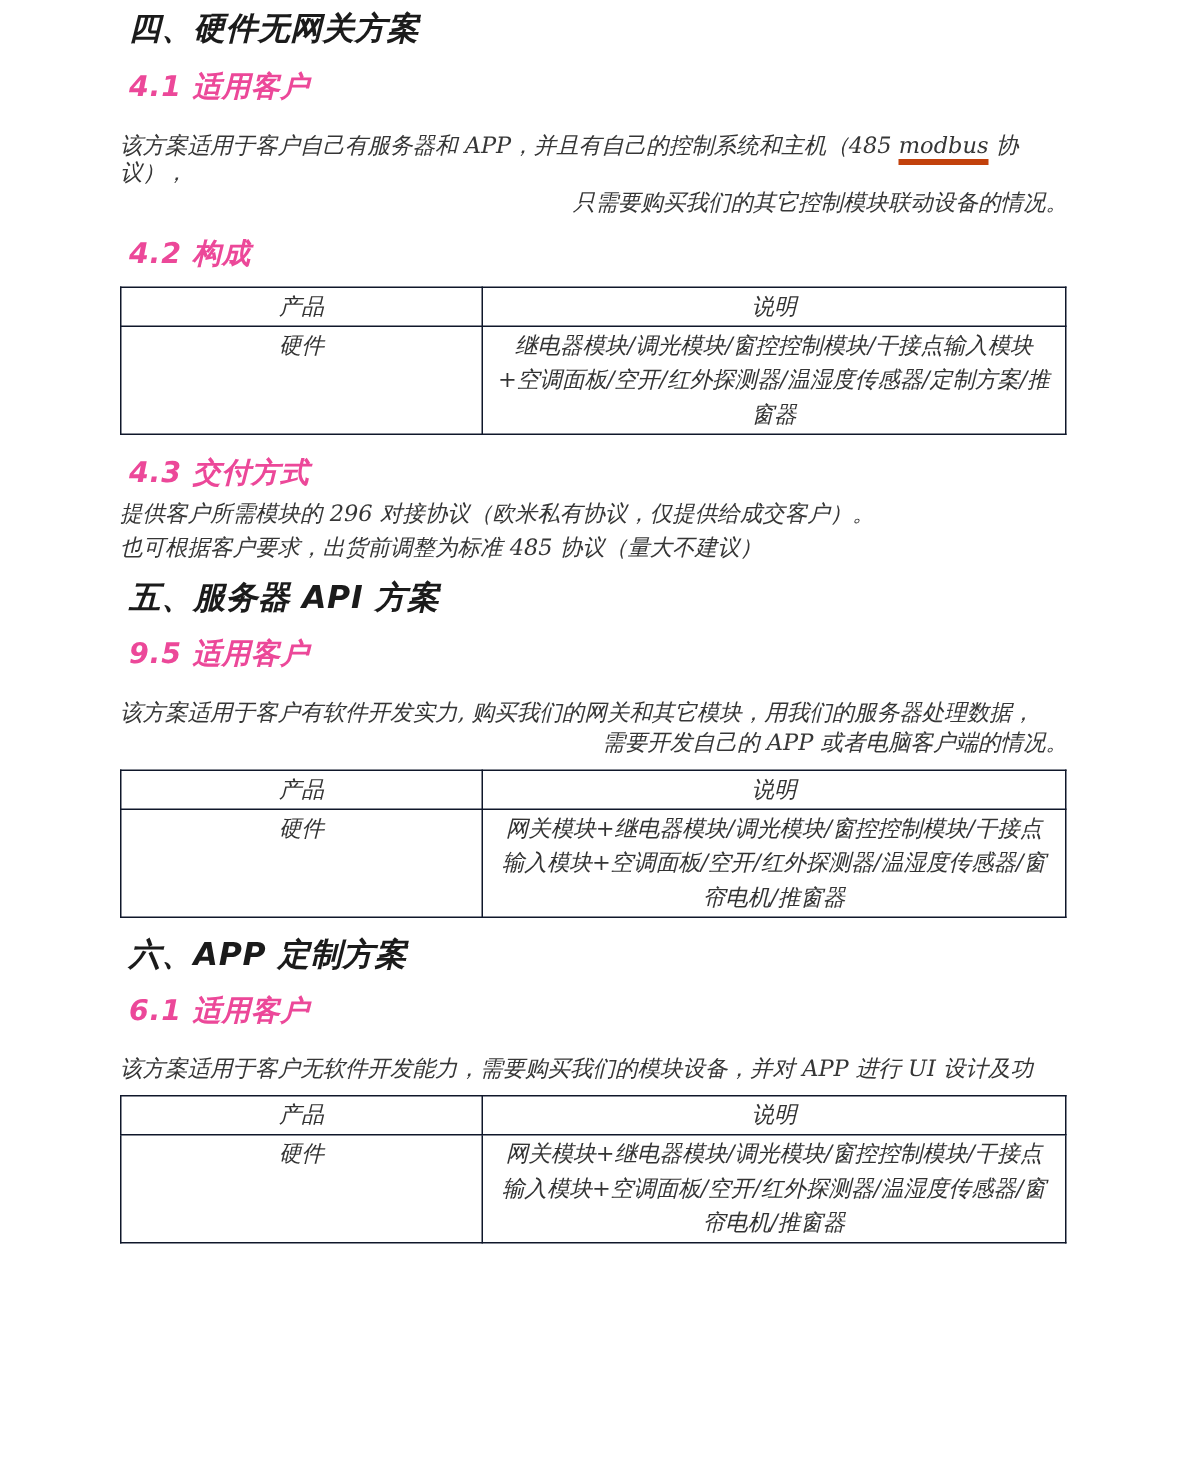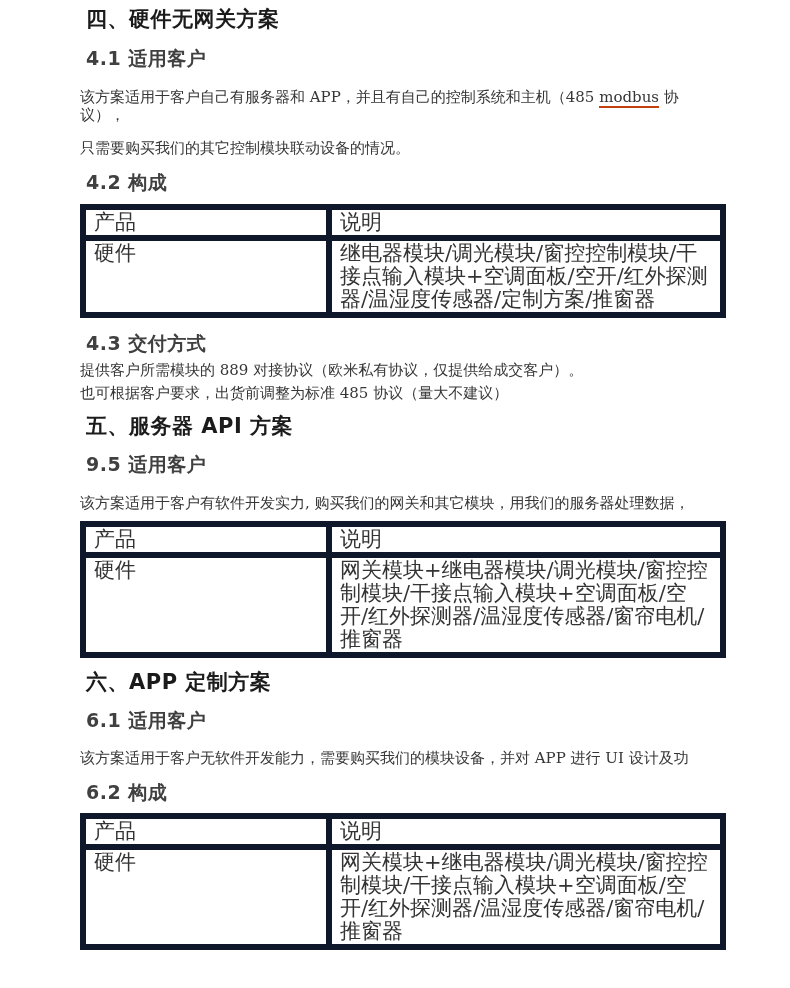--- a/index.html
+++ b/index.html
@@ -5,70 +5,72 @@
   html,body{margin:0;padding:0;background:#ffffff;}
   .page{
     position:relative;
     width:790px;height:980px;
     background:#ffffff;
     box-sizing:border-box;
     padding:2px 78px 0 80px;
     font-family:"DejaVu Serif","Liberation Serif",serif;
     color:#333333;
     overflow:hidden;
+    font-style:italic;
   }
   .h1{
     font-family:"DejaVu Sans","Liberation Sans",sans-serif;
     font-weight:bold;
     font-size:21px;
     line-height:1.25;
     color:#1b1b1b;
     margin:0 0 0 6px;
     letter-spacing:0.5px;
   }
   .h2{
     font-family:"DejaVu Sans","Liberation Sans",sans-serif;
     font-weight:bold;
     font-size:19px;
     line-height:1.25;
-    color:#404040;
+    color:#ec4899;
     margin:0 0 0 6px;
     letter-spacing:0.5px;
   }
   .para{
     font-size:15px;
     line-height:18px;
     color:#363636;
     margin:0;
   }
   .misspell{
-    border-bottom:2px solid #c2410c;
+    border-bottom:4px solid #c2410c;
     padding-bottom:0px;
   }
   table.doc{
     border-collapse:collapse;
     width:620px;
     table-layout:fixed;
   }
   table.doc td{
-    border:6px solid #0f172a;
-    font-size:21px;
+    border:1px solid #0f172a;
+    font-size:15px;
     line-height:23px;
     color:#333333;
     padding:1px 8px;
     vertical-align:top;
     word-break:break-all;
+    text-align:center;
   }
   td.c1{width:224px;}
   td.c2{width:372px;}
   
   .mt-first{margin-top:4px;}
   .mt-h2a{margin-top:15px;}
   .mt-p1{margin-top:17px;}
-  .mt-p2{margin-top:15px;}
+  .mt-p2{margin-top:2px;text-align:right;}
   .mt-h2b{margin-top:14px;}
   .mt-table{margin-top:9px;}
   .mt-p-tight1{margin-top:13px;}
   .mt-p-tight{margin-top:5px;}
   .mt-h1{margin-top:11px;}
   .mt-p-wide{margin-top:16px;}
 </style>
 </head>
 <body>
 
@@ -88,47 +90,47 @@
       <td class="c2">说明</td>
     </tr>
     <tr>
       <td class="c1">硬件</td>
       <td class="c2">继电器模块/调光模块/窗控控制模块/干接点输入模块+空调面板/空开/红外探测器/温湿度传感器/定制方案/推窗器</td>
     </tr>
   </tbody>
     </table>
 
   <h2 class="h2 mt-h2b">4.3 交付方式</h2>
-  <p class="para mt-p-tight">提供客户所需模块的 889 对接协议（欧米私有协议，仅提供给成交客户）。</p>
+  <p class="para mt-p-tight">提供客户所需模块的 296 对接协议（欧米私有协议，仅提供给成交客户）。</p>
   <p class="para mt-p-tight">也可根据客户要求，出货前调整为标准 485 协议（量大不建议）</p>
 
   <h1 class="h1 mt-h1">五、服务器 API 方案</h1>
 
   <h2 class="h2 mt-h2b">9.5 适用客户</h2>
   <p class="para mt-p1">该方案适用于客户有软件开发实力, 购买我们的网关和其它模块，用我们的服务器处理数据，</p>
+  <p class="para mt-p2">需要开发自己的 APP 或者电脑客户端的情况。</p>
 
   <table class="doc mt-table">
     <tbody>
         <tr>
       <td class="c1">产品</td>
       <td class="c2">说明</td>
     </tr>
     <tr>
       <td class="c1">硬件</td>
       <td class="c2">网关模块+继电器模块/调光模块/窗控控制模块/干接点输入模块+空调面板/空开/红外探测器/温湿度传感器/窗帘电机/推窗器</td>
     </tr>
   </tbody>
     </table>
 
   <h1 class="h1 mt-h1">六、APP 定制方案</h1>
 
   <h2 class="h2 mt-h2b">6.1 适用客户</h2>
   <p class="para mt-p-wide">该方案适用于客户无软件开发能力，需要购买我们的模块设备，并对 APP 进行 UI 设计及功</p>
 
-  <h2 class="h2 mt-h2b">6.2 构成</h2>
   <table class="doc mt-table">
     <tbody>
         <tr>
       <td class="c1">产品</td>
       <td class="c2">说明</td>
     </tr>
     <tr>
       <td class="c1">硬件</td>
       <td class="c2">网关模块+继电器模块/调光模块/窗控控制模块/干接点输入模块+空调面板/空开/红外探测器/温湿度传感器/窗帘电机/推窗器</td>
     </tr>

